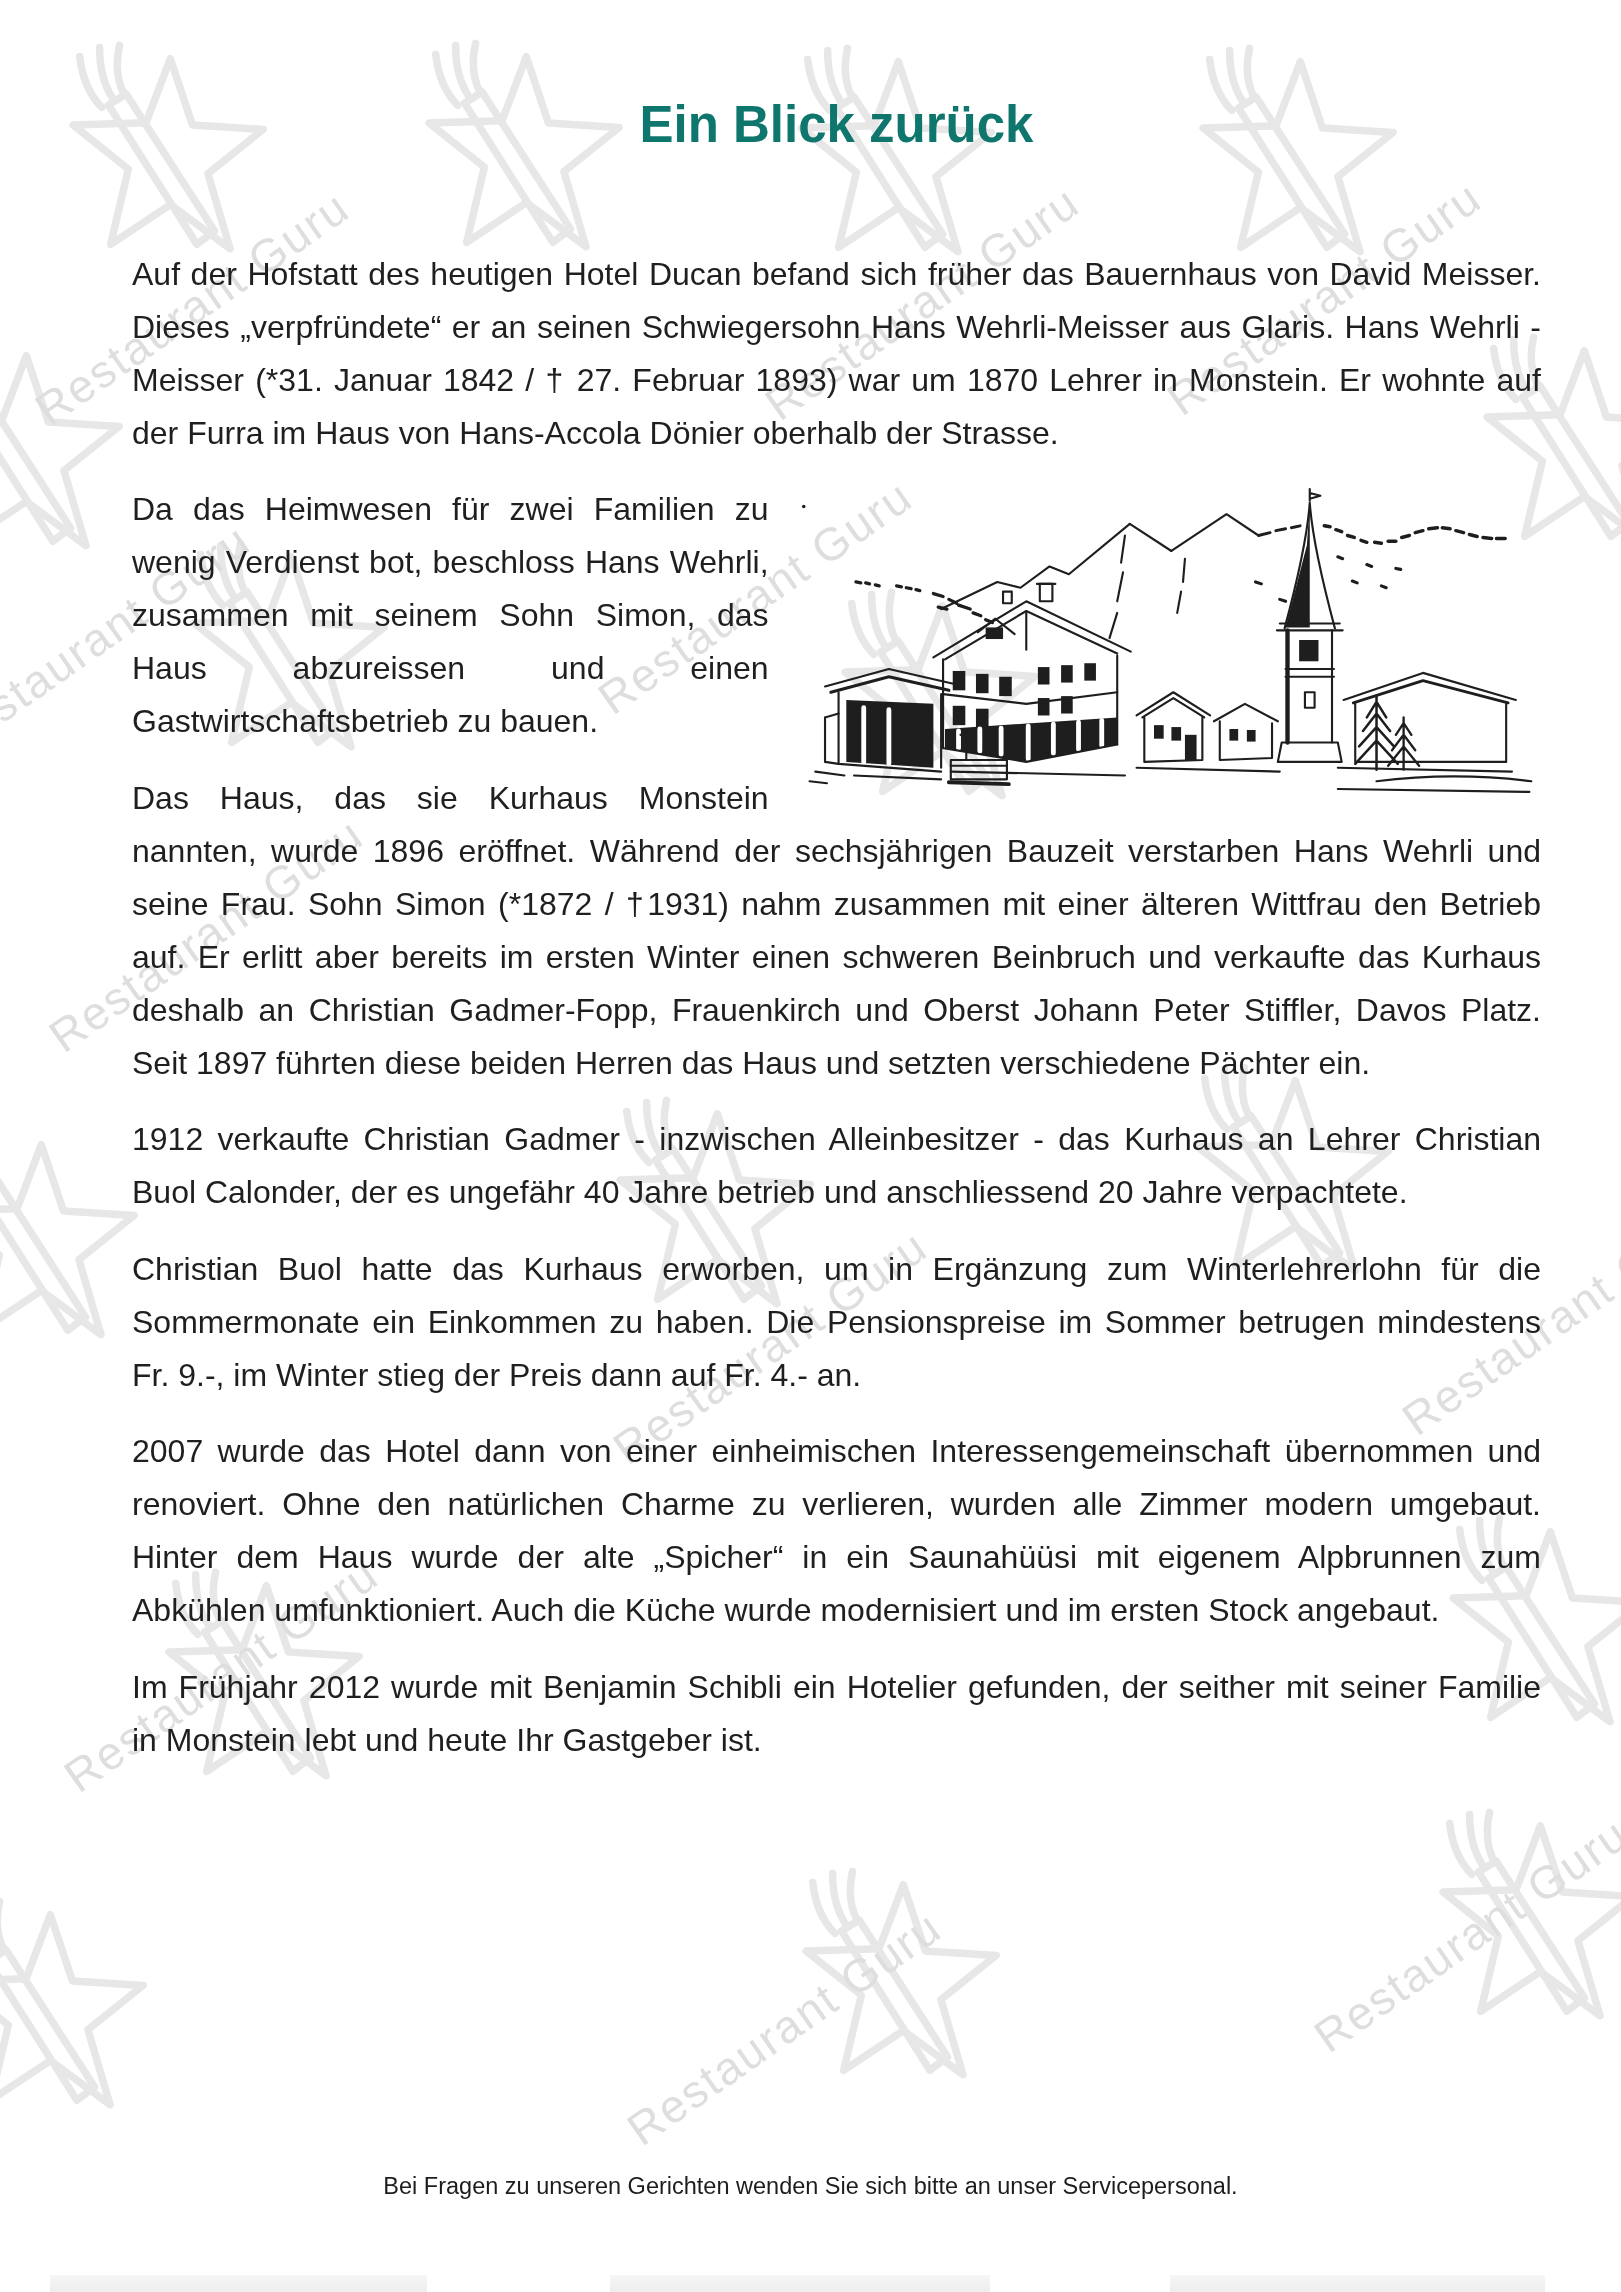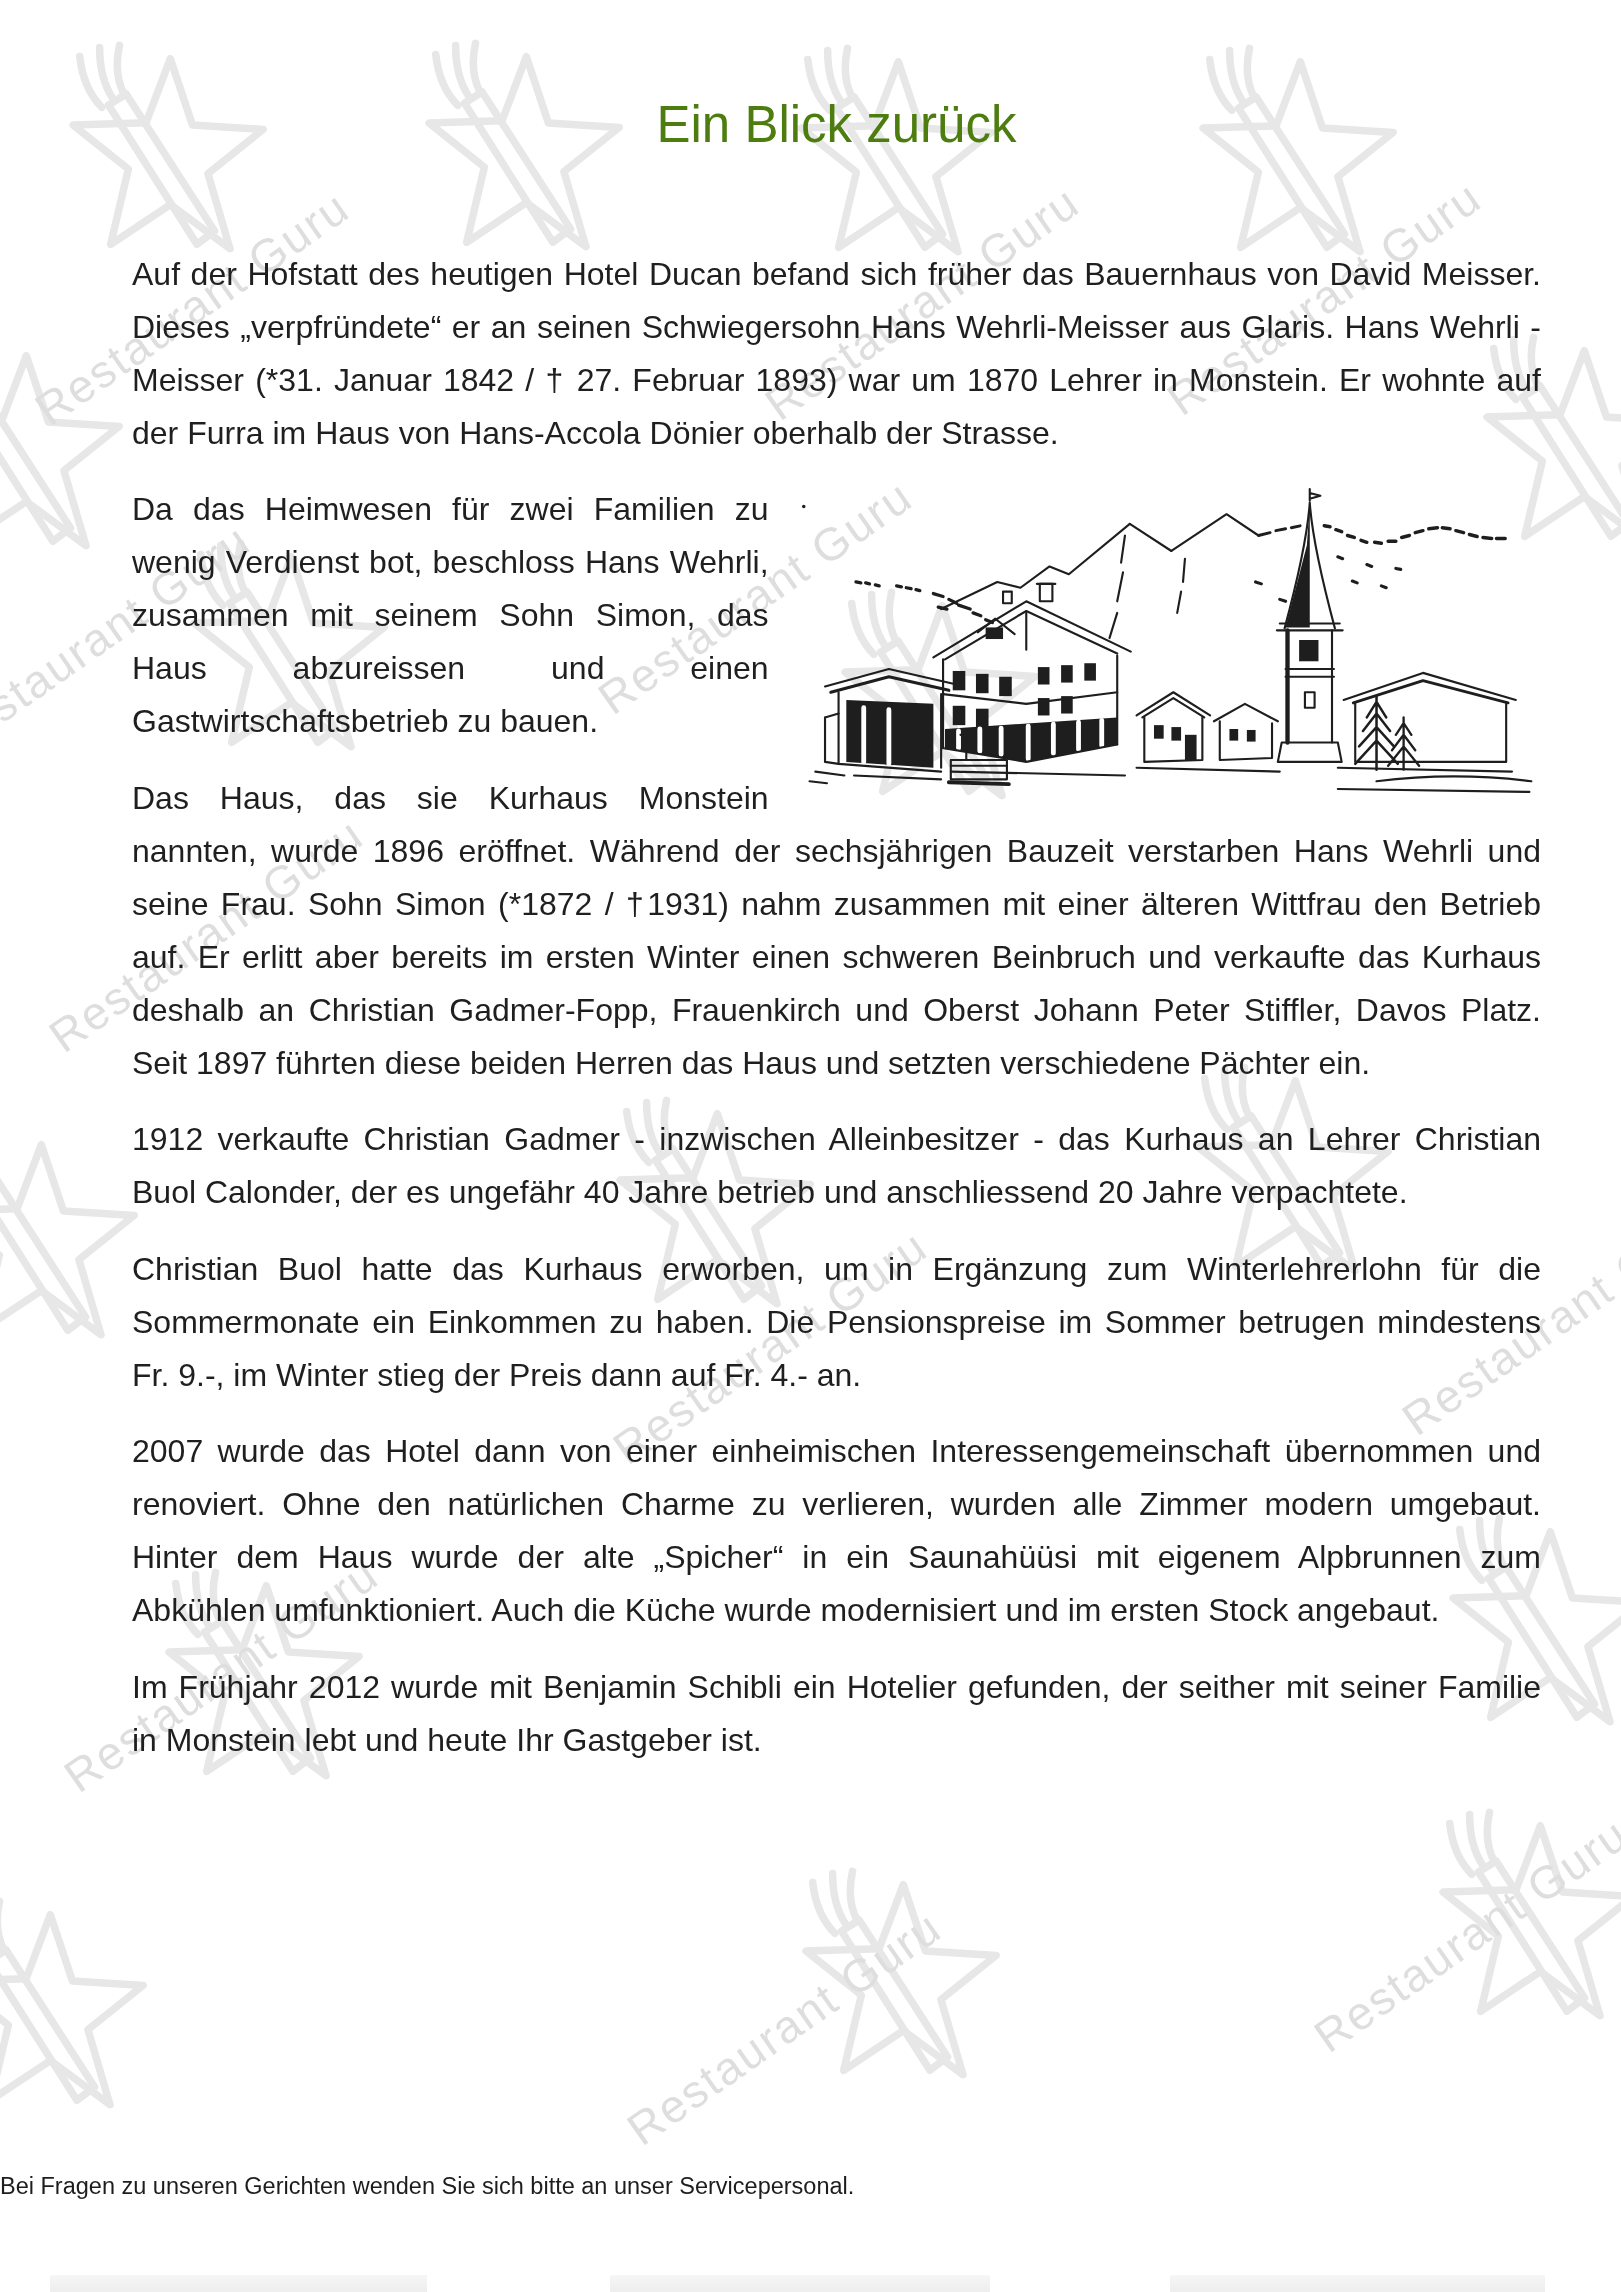--- a/index.html
+++ b/index.html
@@ -16,34 +16,34 @@
   .wm-star{position:absolute;width:221px;height:221px;}
   .wm-text{
     position:absolute;
     font-size:46px;color:#dedede;
     transform:rotate(-35deg);transform-origin:0 0;
     white-space:nowrap;letter-spacing:2px;
   }
   
   .content{position:absolute;left:132px;right:80px;top:0;z-index:1;}
   .title{
-    text-align:center;font-size:51px;font-weight:400;
-    color:#4d7c0f;margin:93px 0 91px 0;line-height:1.25;
+    text-align:center;font-size:51px;font-weight:700;
+    color:#0f766e;margin:93px 0 91px 0;line-height:1.25;
   }
   p.body{
     font-size:32px;line-height:53px;
     text-align:justify;margin:0 0 23.5px 0;
   }
   .sketch{
     float:right;width:745px;height:314px;
     margin:0 0 0 27.4px;
   }
   .footer{
     position:absolute;left:0;right:0;top:2168px;z-index:1;
-    text-align:left;font-size:23.5px;line-height:37px;color:#1d1d1d;
+    text-align:center;font-size:23.5px;line-height:37px;color:#1d1d1d;
   }
   
   .thumb{
     position:absolute;top:2275px;height:16.7px;z-index:2;
     background:linear-gradient(180deg,#f6f6f6,#eeeeee);
   }
   .thumb.t1{left:50px;width:377px;}
   .thumb.t2{left:610px;width:380px;}
   .thumb.t3{left:1170px;width:375px;}
 </style>

